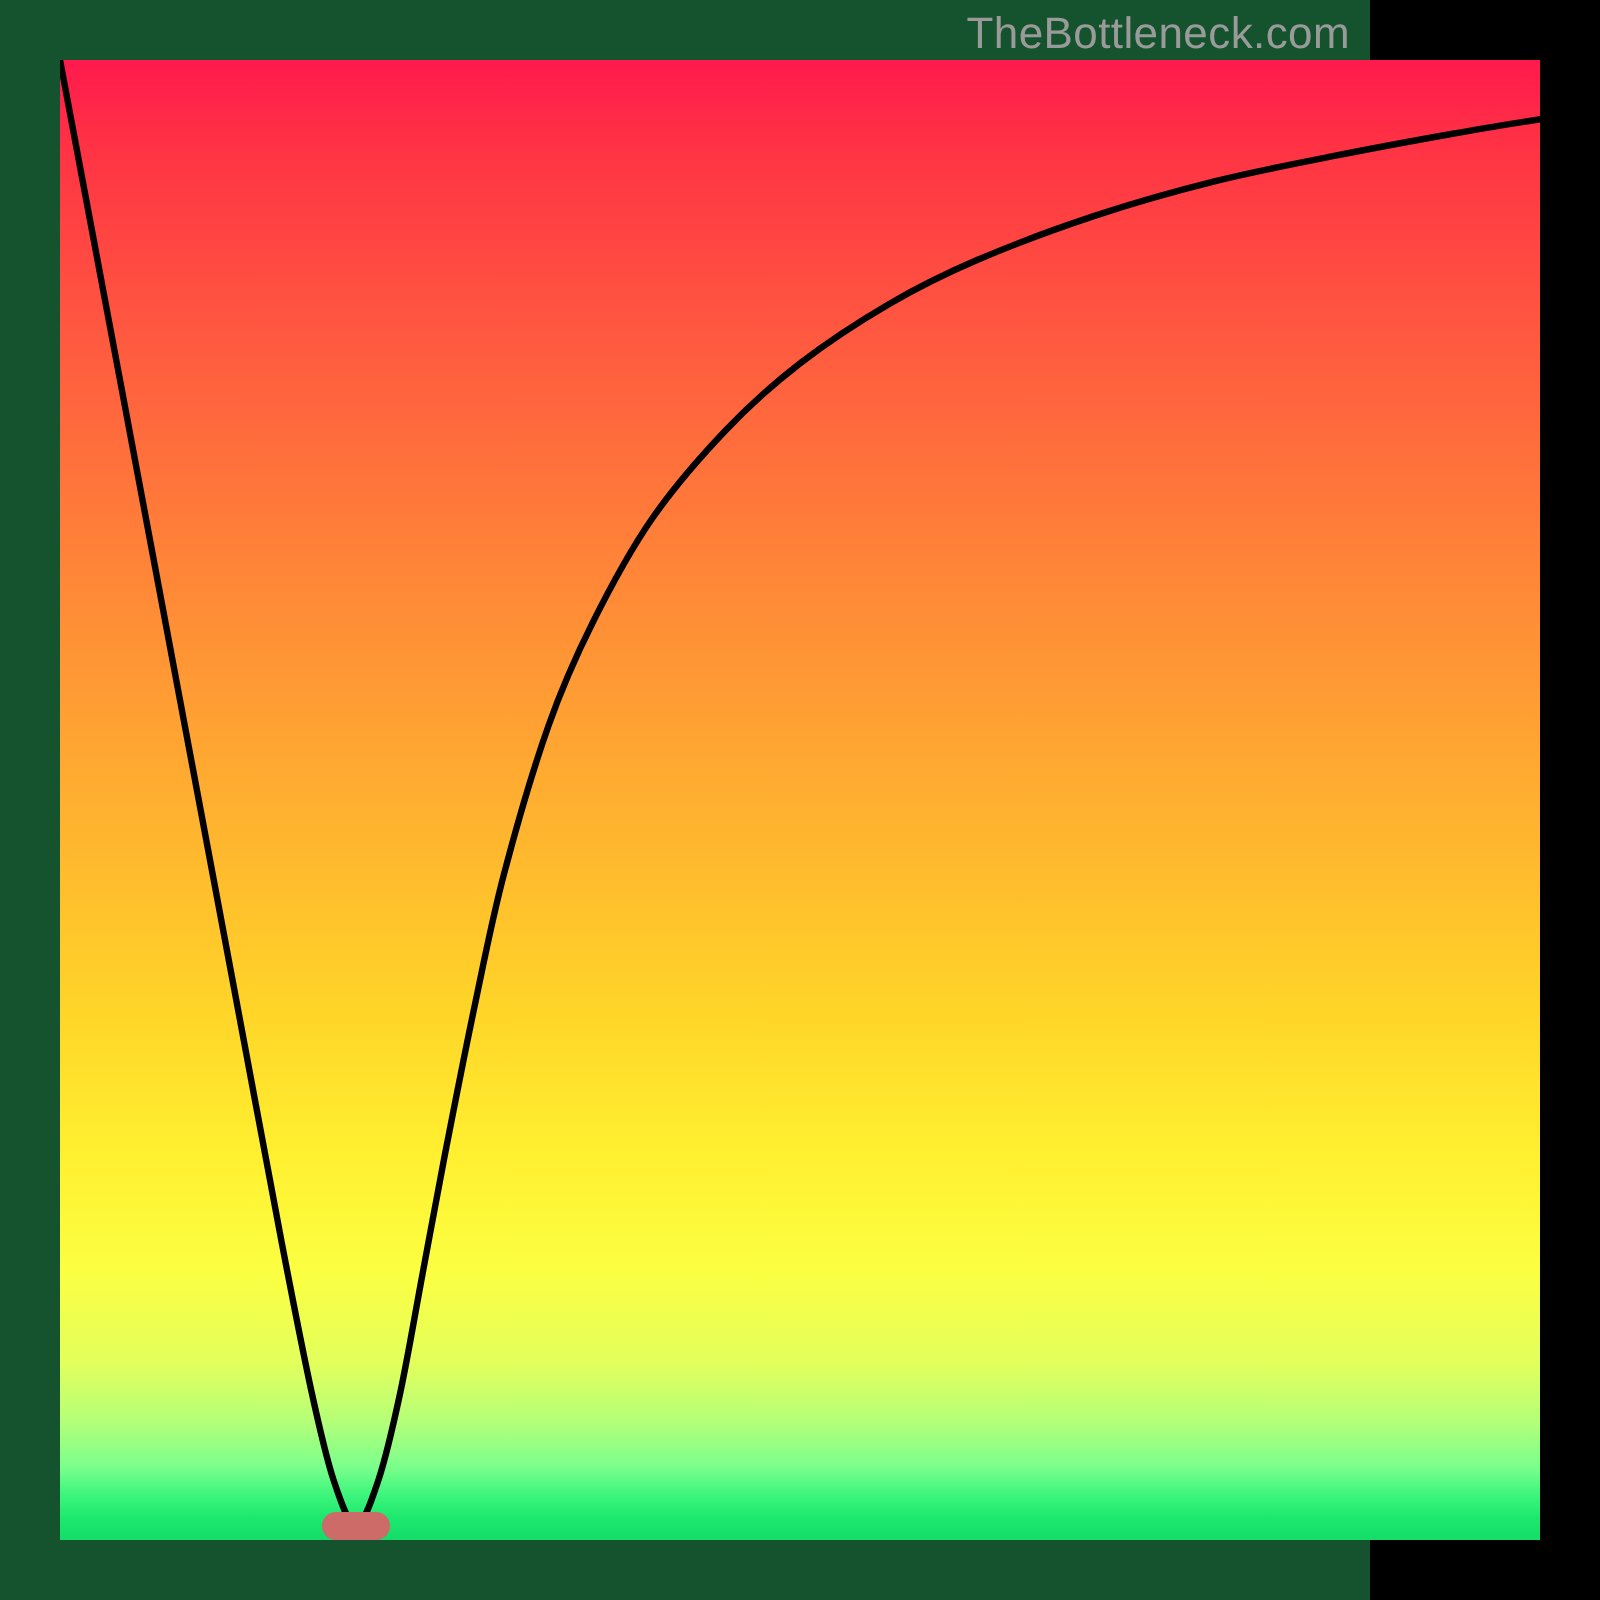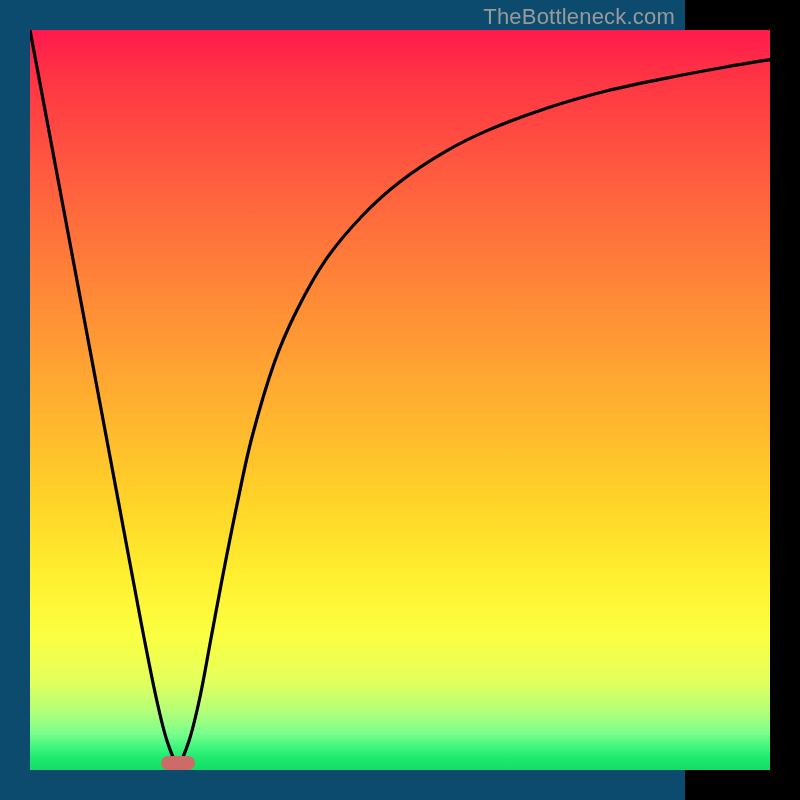--- a/index.html
+++ b/index.html
@@ -10,21 +10,21 @@
     background: #000;
     overflow: hidden;
     font-family: Arial, Helvetica, sans-serif;
   }
   .frame {
     position: absolute;
     top: 0;
     left: 0;
     width: 685px;
     height: 800px;
-    background: #0c4a6e;
+    background: #14532d;
   }
   .plot-area {
     position: absolute;
     top: 30px;
     left: 30px;
     width: 740px;
     height: 740px;
     background: linear-gradient(to bottom,
       #ff1a4d 0%,
       #ff3344 6%,

